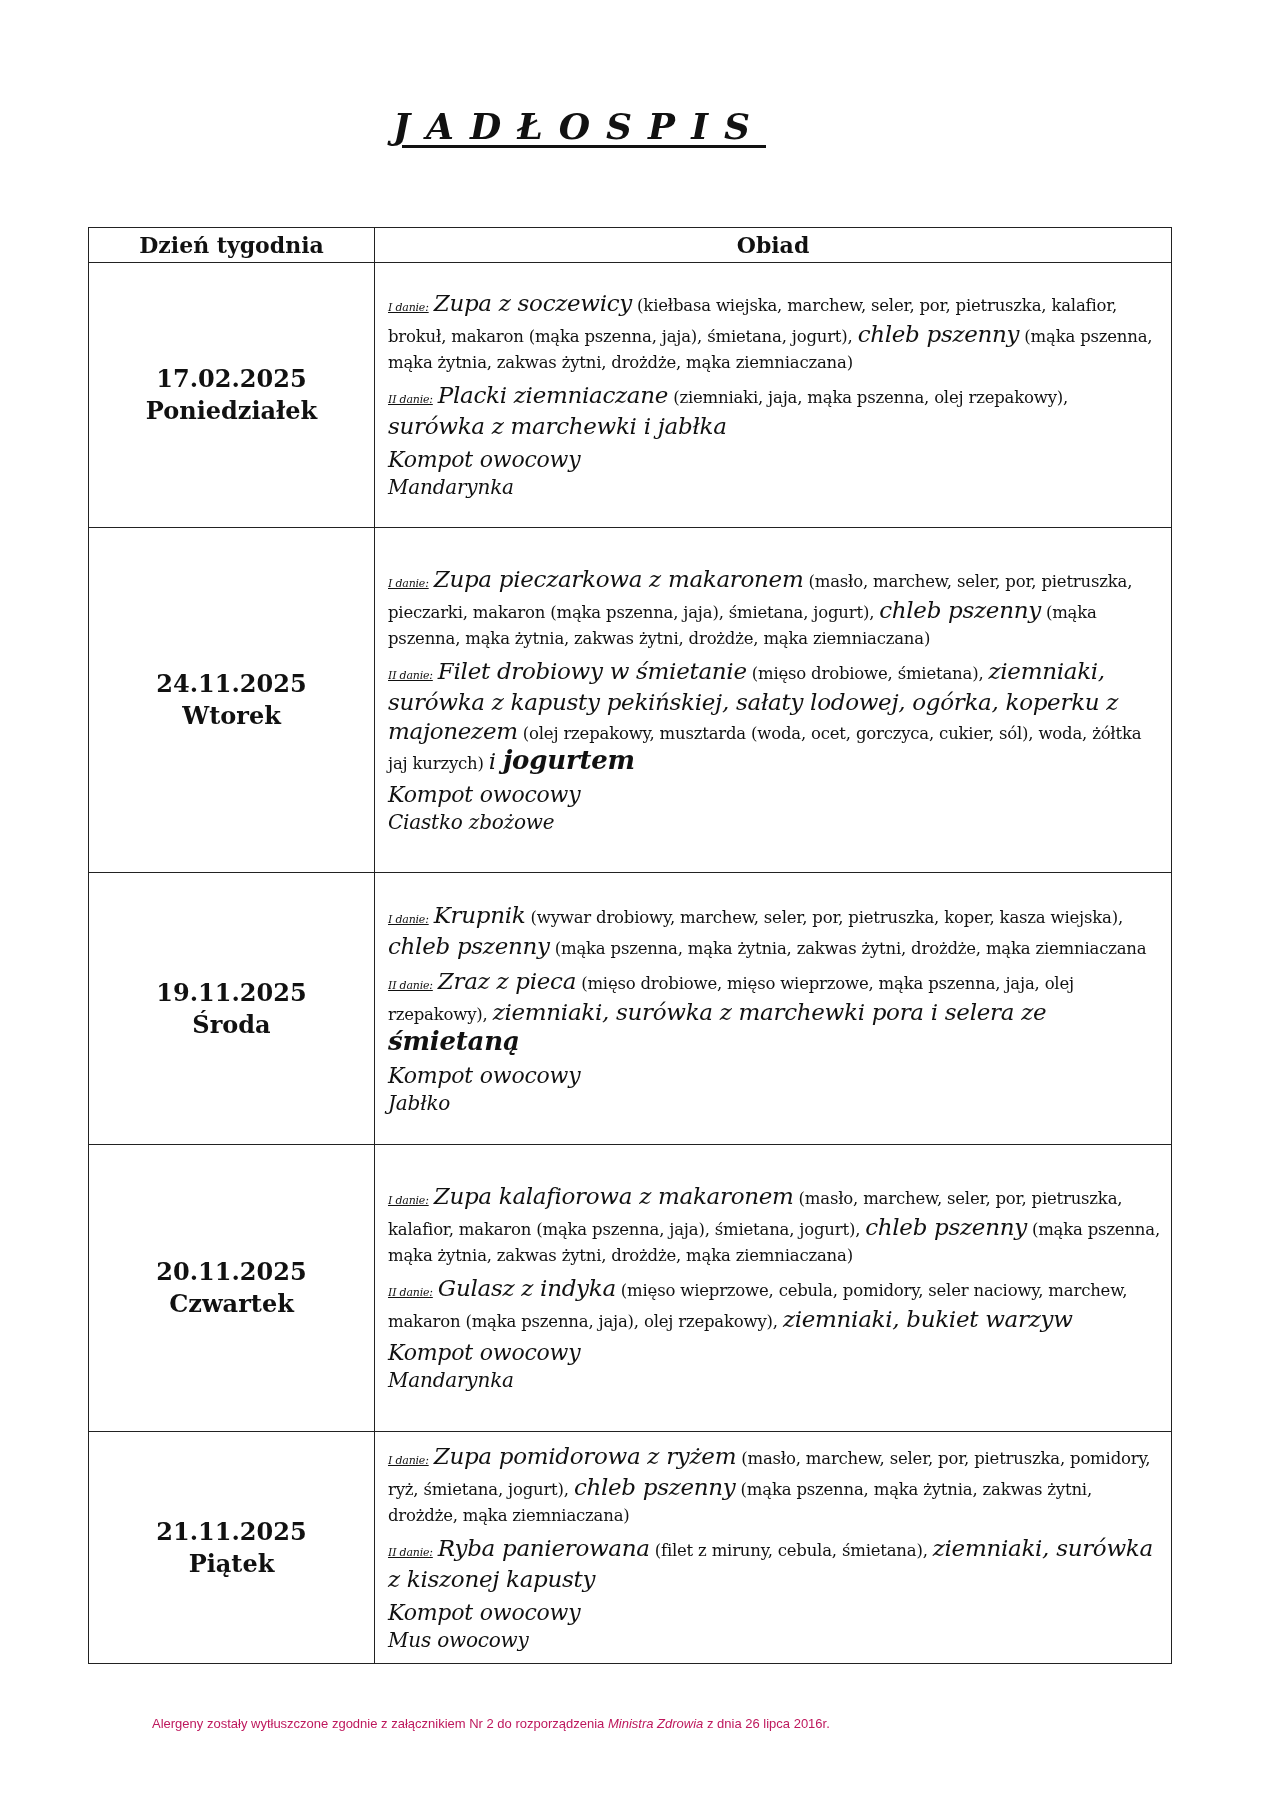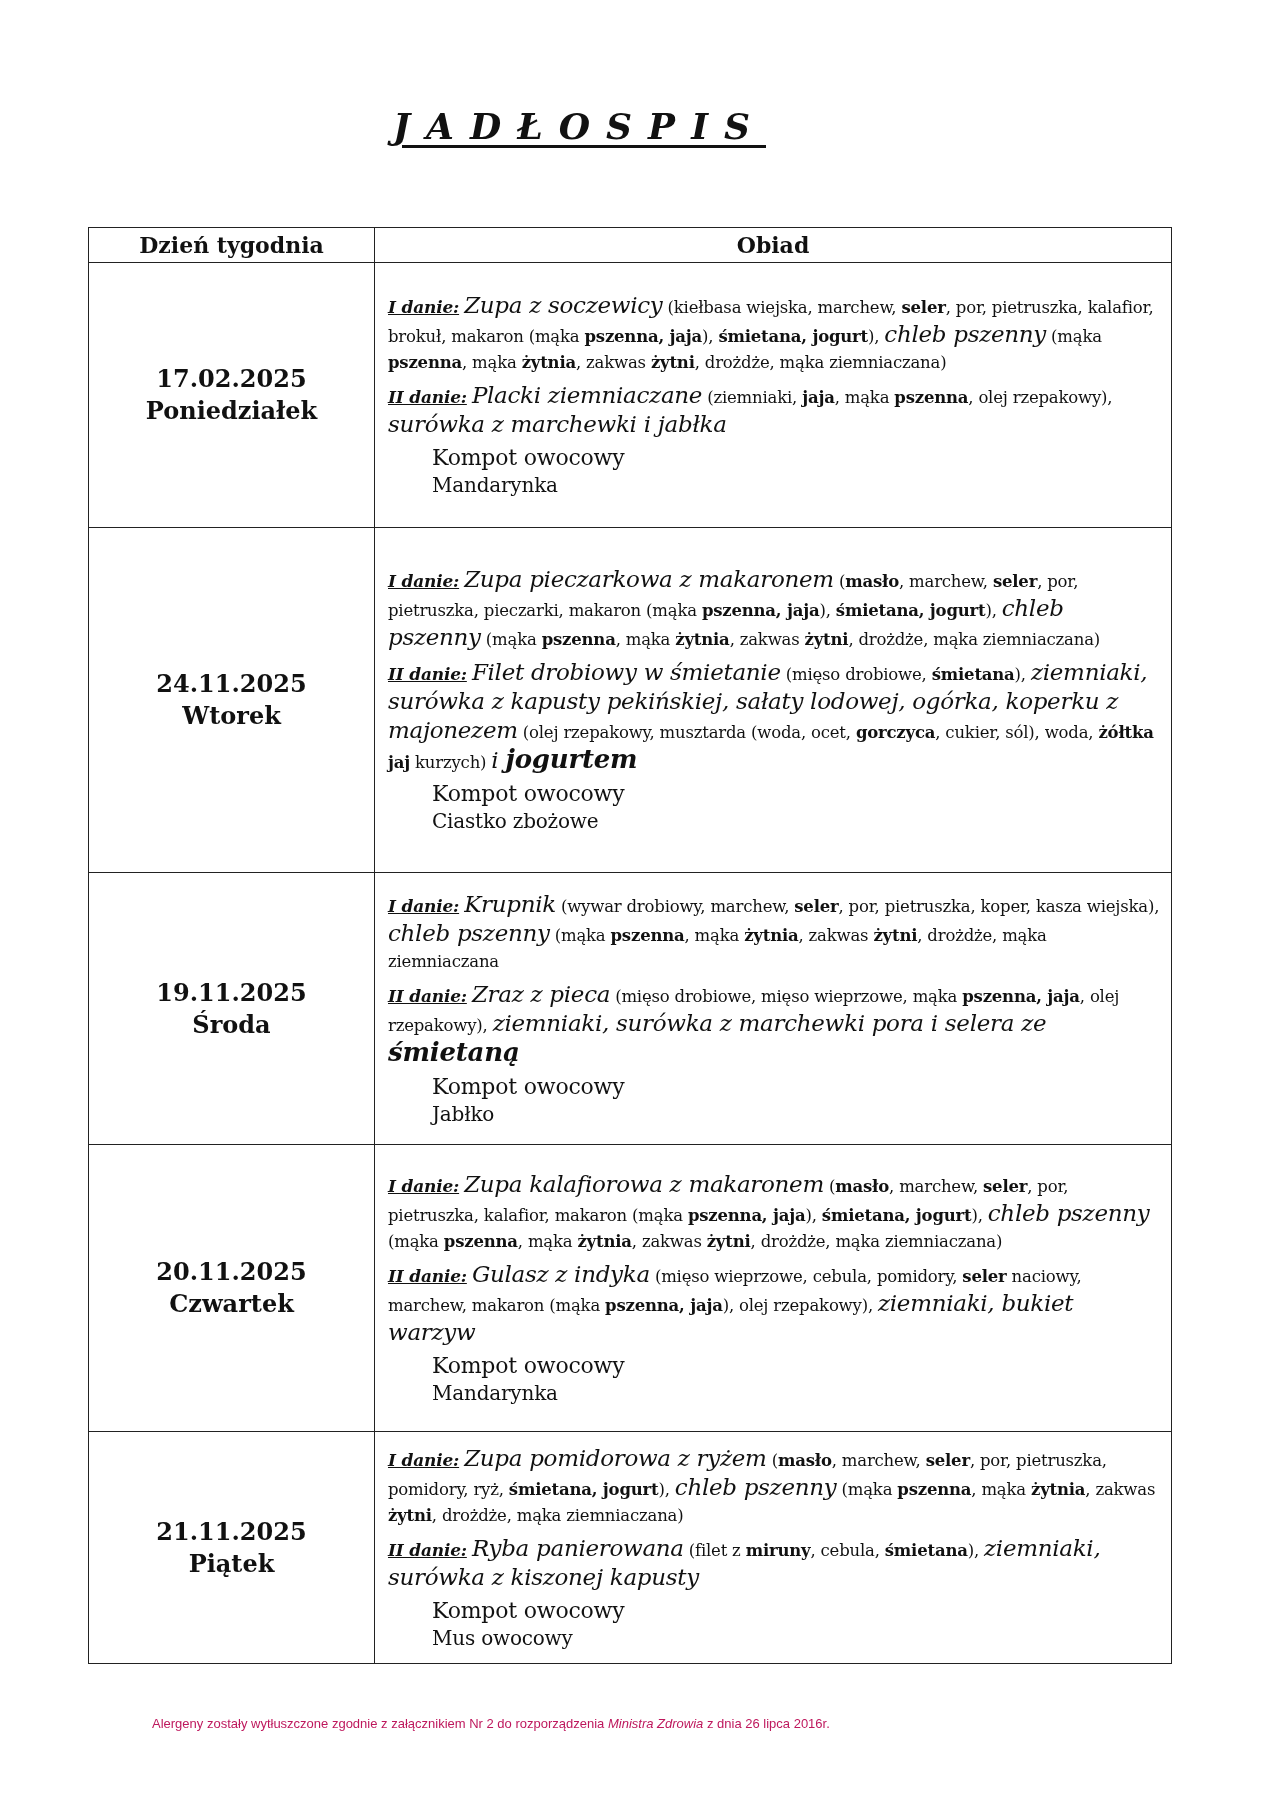--- a/index.html
+++ b/index.html
@@ -18,25 +18,25 @@
   table.menu td, table.menu th { border:1.5px solid #222; padding:0; vertical-align:middle; }
   col.c1 { width:286px; }
   col.c2 { width:797px; }
   th { height:34px; font-weight:bold; font-size:24px; font-family:"Liberation Serif", serif; }
   th .hdr { display:block; transform:scaleX(1.0); font-family:"DejaVu Serif", serif; font-size:22px; }
   td.day { text-align:center; font-weight:bold; font-size:24px; line-height:32px; }
   td.day .date, td.day .wd { display:block; }
   td.meal { padding:2px 10px 2px 13px !important; font-size:16.5px; line-height:26px; letter-spacing:-0.2px; }
   .para { margin:0; }
   .para + .para { margin-top:6px; }
-  .lbl { font-weight:bold; font-style:italic; text-decoration:underline; font-size:17px; }
+  .lbl { font-weight:normal; font-style:italic; text-decoration:underline; font-size:11px; }
   .big { font-style:italic; font-size:23px; font-family:"DejaVu Serif", serif; letter-spacing:-0.3px; }
   .bigb { font-style:italic; font-weight:bold; font-size:26px; }
-  .b { font-weight:bold; }
-  .extra { font-size:22px; line-height:28px; display:block;margin-left:44px; }
+  .b { font-weight:normal; }
+  .extra { font-style:italic; font-size:22px; line-height:28px; display:block; }
   .extra.small { font-size:20px; line-height:26px; }
   .footnote {
     position:absolute; top:1716px; left:152px;
     font-family:"Liberation Sans", sans-serif; font-size:13px; color:#be185d;
   }
   .footnote i { font-style:italic; }
 </style>
 </head>
 <body>
 

